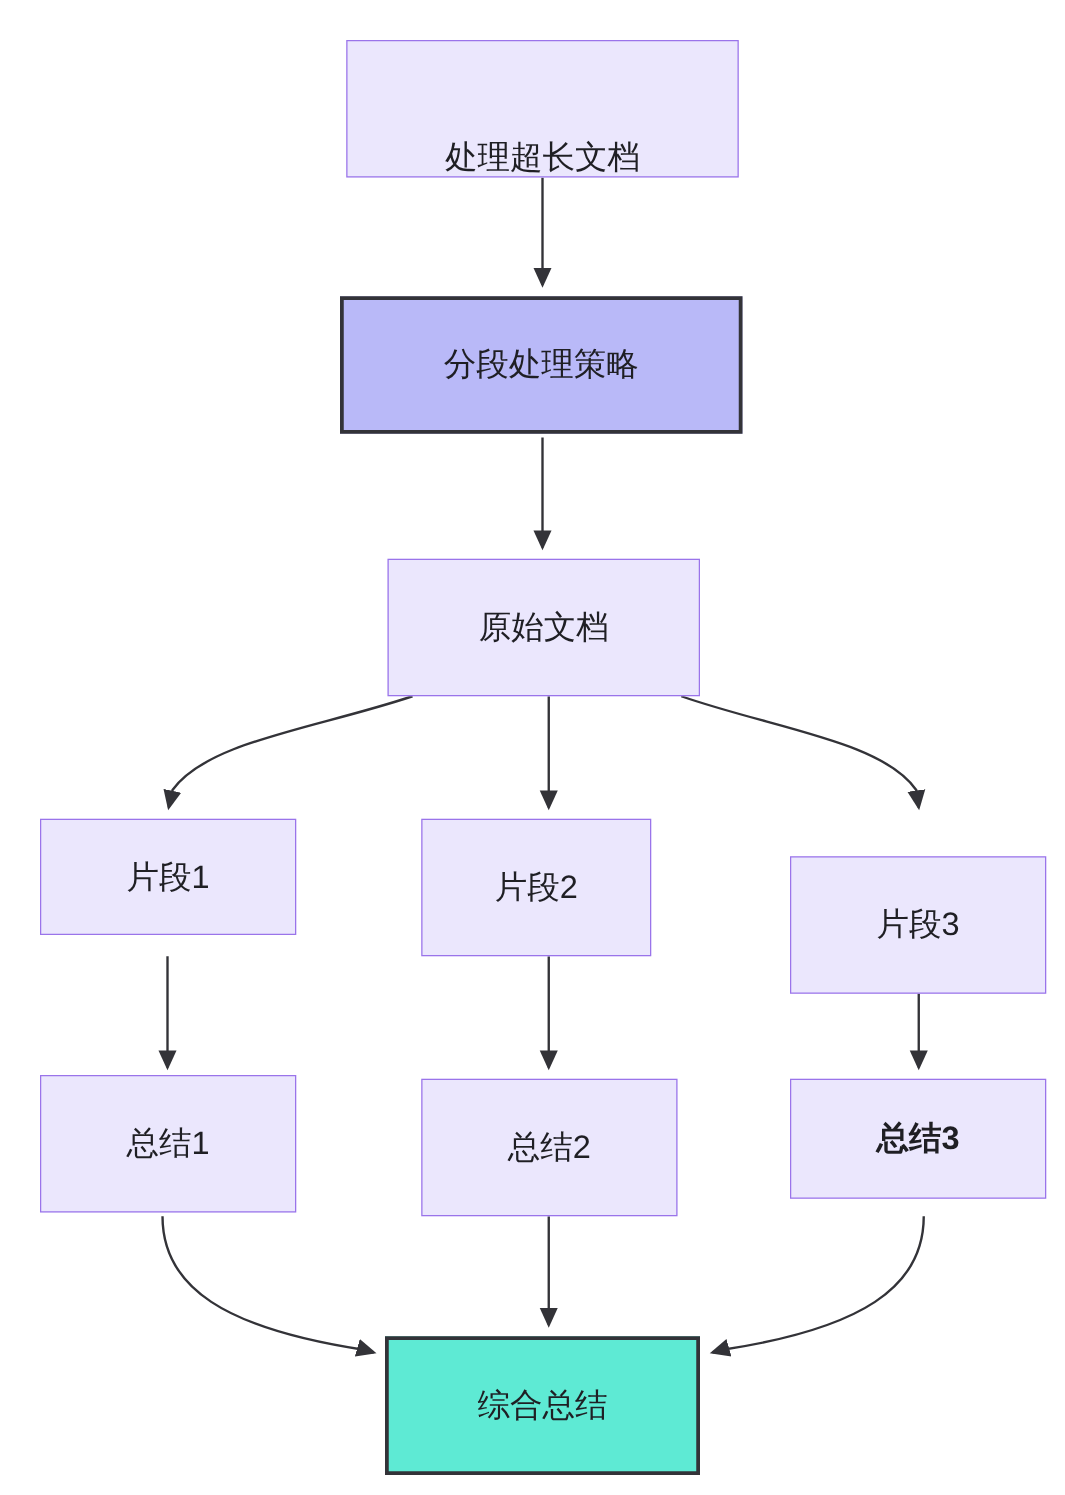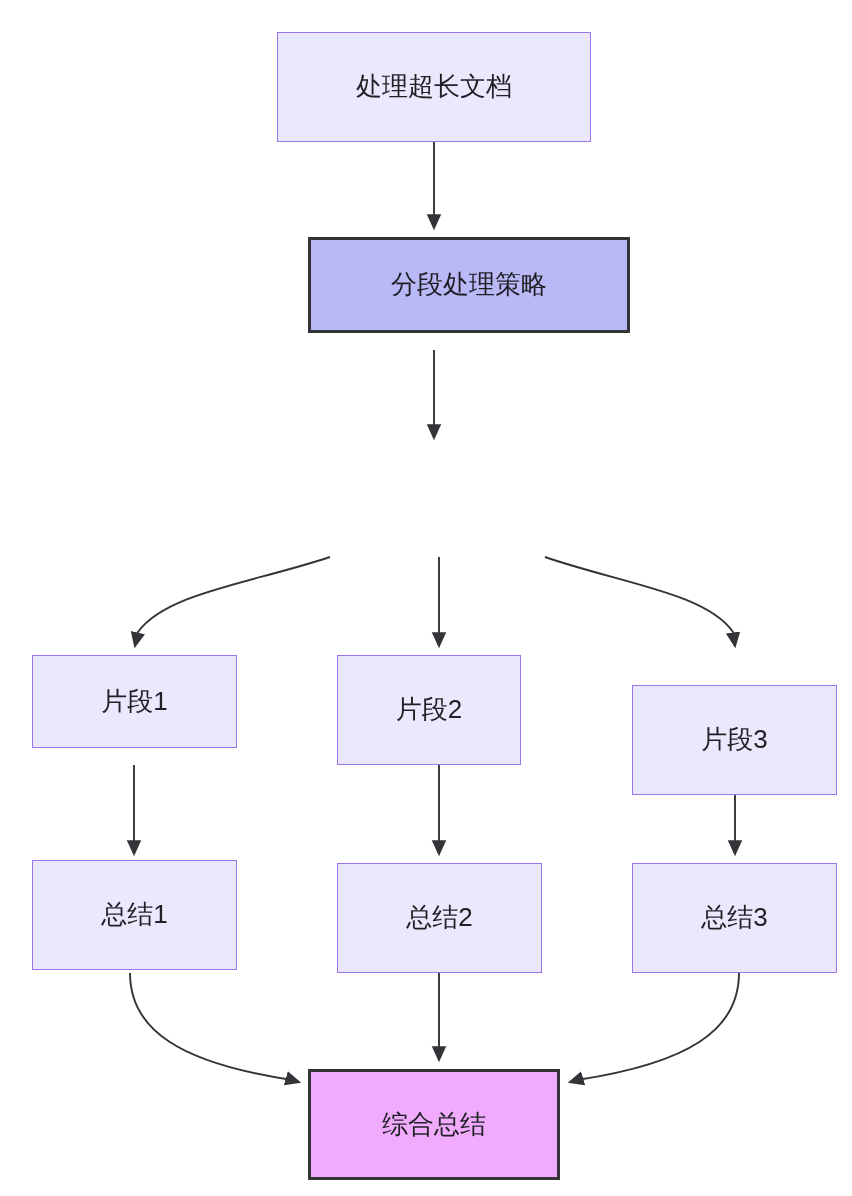--- a/index.html
+++ b/index.html
@@ -45,21 +45,21 @@
   }
   
   .n-strong {
     background: #b9b9f8;
     border: 3.4px solid #333338;
     color: #1f1f24;
     font-size: 26px;
   }
   
   .n-green {
-    background: #f0abfc;
+    background: #5eead4;
     border: 3.4px solid #333338;
     color: #1f1f24;
     font-size: 26px;
   }
 </style>
 </head>
 <body>
 
 <div id="flow-root">
 
@@ -86,28 +86,31 @@
 
     <path d="M735,765 L735,854" fill="none" stroke="#333338" stroke-width="1.9" marker-end="url(#arrowhead)"></path>
 
     <path d="M130,973 C130,1030 180,1063 292,1080 L299,1082" fill="none" stroke="#333338" stroke-width="1.9" marker-end="url(#arrowhead)"></path>
 
     <path d="M439,973 L439,1060" fill="none" stroke="#333338" stroke-width="1.9" marker-end="url(#arrowhead)"></path>
 
     <path d="M739,973 C739,1030 689,1063 577,1080 L570,1082" fill="none" stroke="#333338" stroke-width="1.9" marker-end="url(#arrowhead)"></path>
   </svg>
 
-  <div class="node n-light" style="left:277px; top:32px; width:314px; height:110px;">
+  <div class="node n-light" style="left:277px; top:32px; width:314px; height:110px;align-items:flex-end;">
     <span class="node-label">处理超长文档</span>
   </div>
 
-  <div class="node n-strong" style="left:272px; top:237px; width:322px; height:96px;margin-left:36px;">
+  <div class="node n-strong" style="left:272px; top:237px; width:322px; height:110px;">
     <span class="node-label">分段处理策略</span>
   </div>
 
+  <div class="node n-light" style="left:310px; top:447px; width:250px; height:110px;">
+    <span class="node-label">原始文档</span>
+  </div>
 
   <div class="node n-light" style="left:32px; top:655px; width:205px; height:93px;">
     <span class="node-label">片段1</span>
   </div>
 
   <div class="node n-light" style="left:337px; top:655px; width:184px; height:110px;">
     <span class="node-label">片段2</span>
   </div>
 
   <div class="node n-light" style="left:632px; top:655px; width:205px; height:110px;margin-top:30px;">
@@ -115,21 +118,21 @@
   </div>
 
   <div class="node n-light" style="left:32px; top:860px; width:205px; height:110px;">
     <span class="node-label">总结1</span>
   </div>
 
   <div class="node n-light" style="left:337px; top:863px; width:205px; height:110px;">
     <span class="node-label">总结2</span>
   </div>
 
-  <div class="node n-light" style="left:632px; top:863px; width:205px; height:110px;">
+  <div class="node n-light" style="left:632px; top:863px; width:205px; height:96px;font-weight:bold;">
     <span class="node-label">总结3</span>
   </div>
 
   <div class="node n-green" style="left:308px; top:1069px; width:252px; height:111px;">
     <span class="node-label">综合总结</span>
   </div>
 
 </div>
 
 </body></html>

